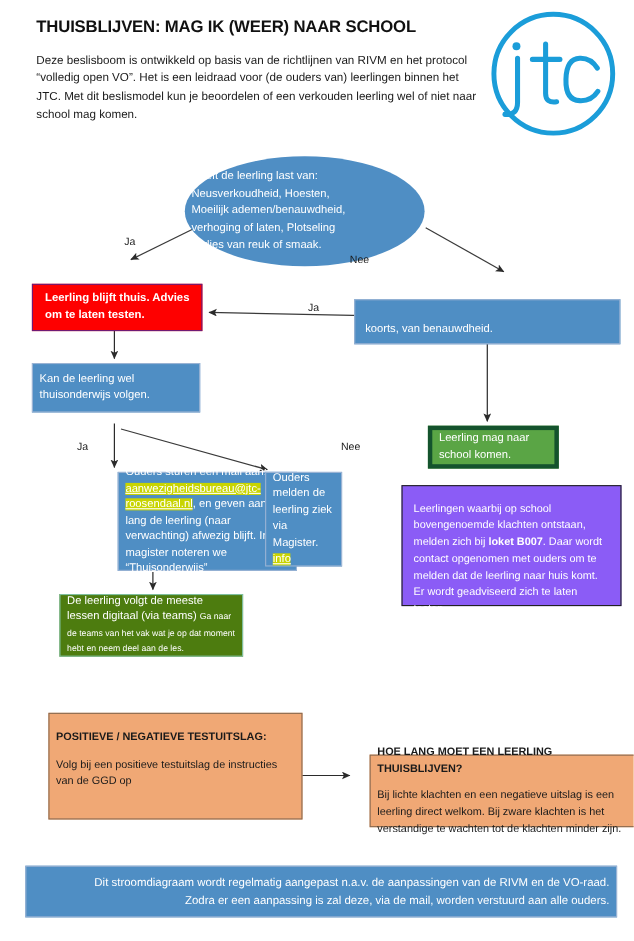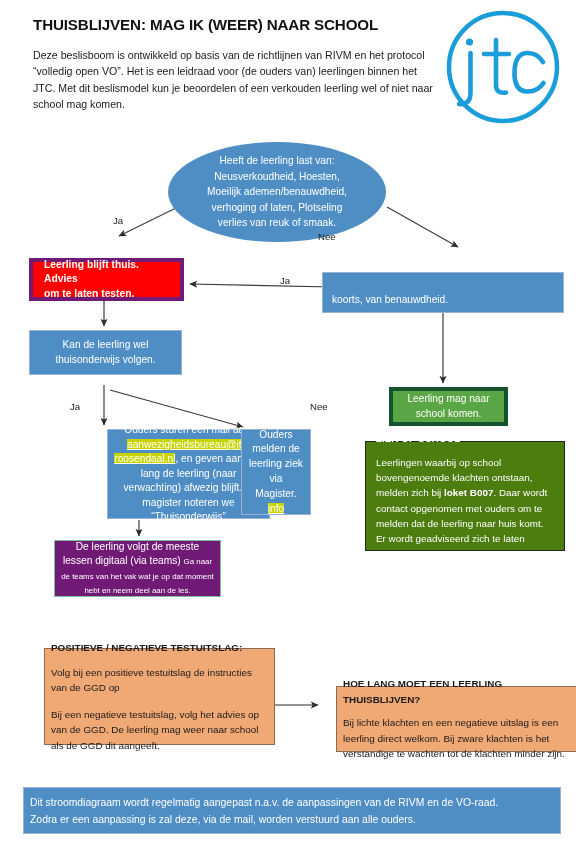--- a/index.html
+++ b/index.html
@@ -40,85 +40,84 @@
   
   #logo {
     left: 443px; top: 7px; width: 120px; height: 120px;
   }
 
   
   .node {
     display: flex;
     align-items: center;
     justify-content: center;
-    text-align: center;
     line-height: 14.5px;
     padding: 4px 6px;
   }
   .node .inner { width: 100%; }
 
   .ellipse {
     border-radius: 50%;
     background: #4f8ec4;
     color: #ffffff;
     font-size: 10.2px;
     line-height: 15.5px;
   }
   .blue {
     background: #4f8ec4;
     border: 1px solid #9ab3d4;
     color: #ffffff;
     font-size: 10.2px;
   }
   .red {
     background: #fe0000;
-    border: 4px solid #701a75;
+    border: 1px solid #701a75;
     color: #ffffff;
     font-size: 10.3px;
     font-weight: bold;
   }
   .green {
     background: #5aa545;
     border: 4px solid #14532d;
     color: #ffffff;
     font-size: 10.2px;
   }
   .green2 {
-    background: #701a75;
+    background: #4d7c0f;
     border: 1px solid #7fbf9f;
     color: #ffffff;
     font-size: 10.2px;
   }
   .orange {
     background: #f0a875;
     border: 1px solid #8a6a50;
     color: #1a1a1a;
     font-size: 9.9px;
     line-height: 15.5px;
     text-align: left;
     justify-content: flex-start;
     padding: 9px 6px;
   }
   .redpanel {
-    background: #4d7c0f;
+    background: #8b5cf6;
     border: 1px solid #222222;
     color: #ffffff;
     font-size: 9.9px;
     line-height: 15.2px;
     text-align: left;
     justify-content: flex-start;
     padding: 9px 10px;
   }
   .banner {
     background: #4f8ec4;
     border: 1px solid #9ab3d4;
     color: #ffffff;
     font-size: 10.4px;
     line-height: 17px;
-    text-align: left;
+    text-align: right;
   }
 
   .lead { font-weight: bold; display: block; margin-bottom: 9px; }
   .para { display: block; }
   .gap { display: block; height: 11px; }
   .b { font-weight: bold; }
   .mailto {
     color: #ffffff;
     text-decoration: underline;
     background: #cddc00;
@@ -270,21 +269,20 @@
       <span class="lead">ZIEK OP SCHOOL</span>
       <span class="para"><span>Leerlingen waarbij op school bovengenoemde klachten ontstaan, melden zich bij </span><span class="b">loket B007</span><span>. Daar wordt contact opgenomen met ouders om te melden dat de leerling naar huis komt. Er wordt geadviseerd zich te laten testen .</span></span>
     </div>
   </div>
 
   <div class="abs node orange" style="left:44px; top:648px; width:231px; height:97px;">
     <div class="inner" style="text-align:left;">
       <span class="lead">POSITIEVE / NEGATIEVE TESTUITSLAG:</span>
       <span class="para">Volg bij een positieve testuitslag de instructies van de GGD op</span>
       <span class="gap"></span>
-      <span class="para">Bij een negatieve testuitslag, volg het advies op van de GGD. De leerling mag weer naar school als de GGD dit aangeeft.</span>
     </div>
   </div>
 
   <div class="abs node orange" style="left:336px; top:686px; width:243px; height:66px;">
     <div class="inner" style="text-align:left;">
       <span class="lead" style="margin-bottom:8px;">HOE LANG MOET EEN LEERLING THUISBLIJVEN?</span>
       <span class="para">Bij lichte klachten en een negatieve uitslag is een leerling direct welkom. Bij zware klachten is het verstandige te wachten tot de klachten minder zijn.</span>
     </div>
   </div>
 

